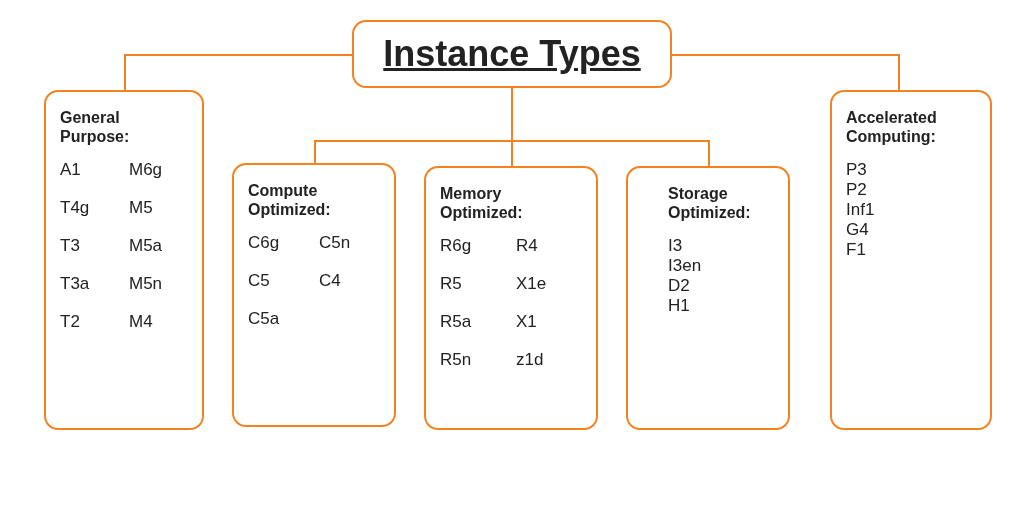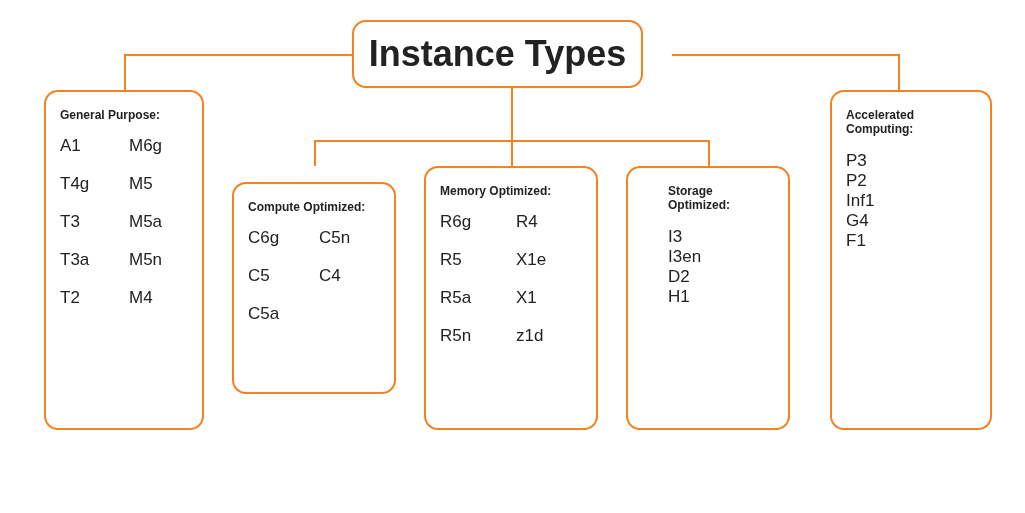--- a/index.html
+++ b/index.html
@@ -15,54 +15,55 @@
   }
   .node {
     position: absolute;
     border: 2px solid #f58220;
     border-radius: 14px;
     background: #fff;
   }
   .root {
     left: 352px;
     top: 20px;
-    width: 291px;
+    width: 320px;
     height: 68px;
     display: flex;
     align-items: center;
     justify-content: center;
     font-size: 36px;
     font-weight: 700;
+    text-decoration: underline;
   }
   .category {
     padding: 16px 14px 14px 14px;
   }
   .cat-title {
-    font-size: 12px;
+    font-size: 16px;
     font-weight: 700;
     line-height: 1.2;
     margin-bottom: 14px;
   }
   .items-grid {
     display: grid;
     grid-template-columns: repeat(2, 1fr);
     row-gap: 18px;
     column-gap: 10px;
     font-size: 17px;
   }
   .items-col {
     display: flex;
     flex-direction: column;
     font-size: 17px;
   }
   .item { white-space: nowrap; }
 
   
   #cat-0 { left: 44px;  top: 90px;  width: 160px; height: 340px; }
-  #cat-1 { left: 232px; top: 182px; width: 164px; height: 212px; }
+  #cat-1 { left: 232px; top: 163px; width: 164px; height: 264px; }
   #cat-2 { left: 424px; top: 166px; width: 174px; height: 264px; }
   #cat-3 { left: 626px; top: 166px; width: 164px; height: 264px; padding-left: 40px; }
   #cat-4 { left: 818px; top: 90px;  width: 162px; height: 340px; margin-left: 12px; }
 
   
   .hline, .vline {
     position: absolute;
     background: #f58220;
   }
   .hline { height: 2px; }

